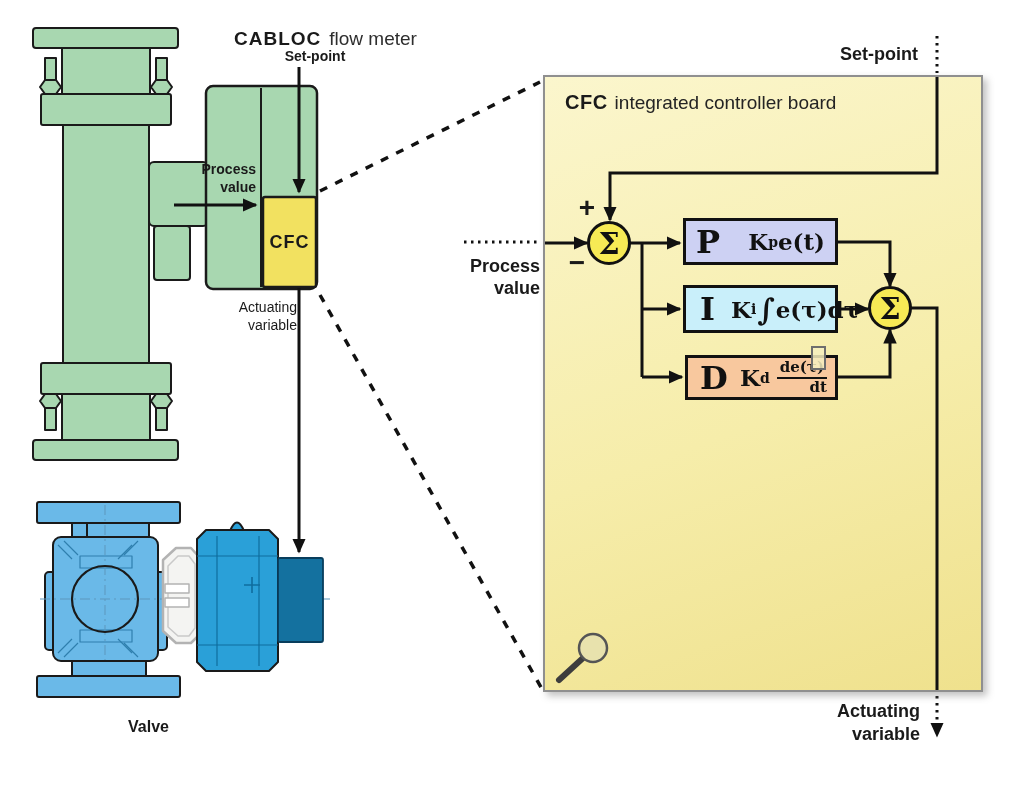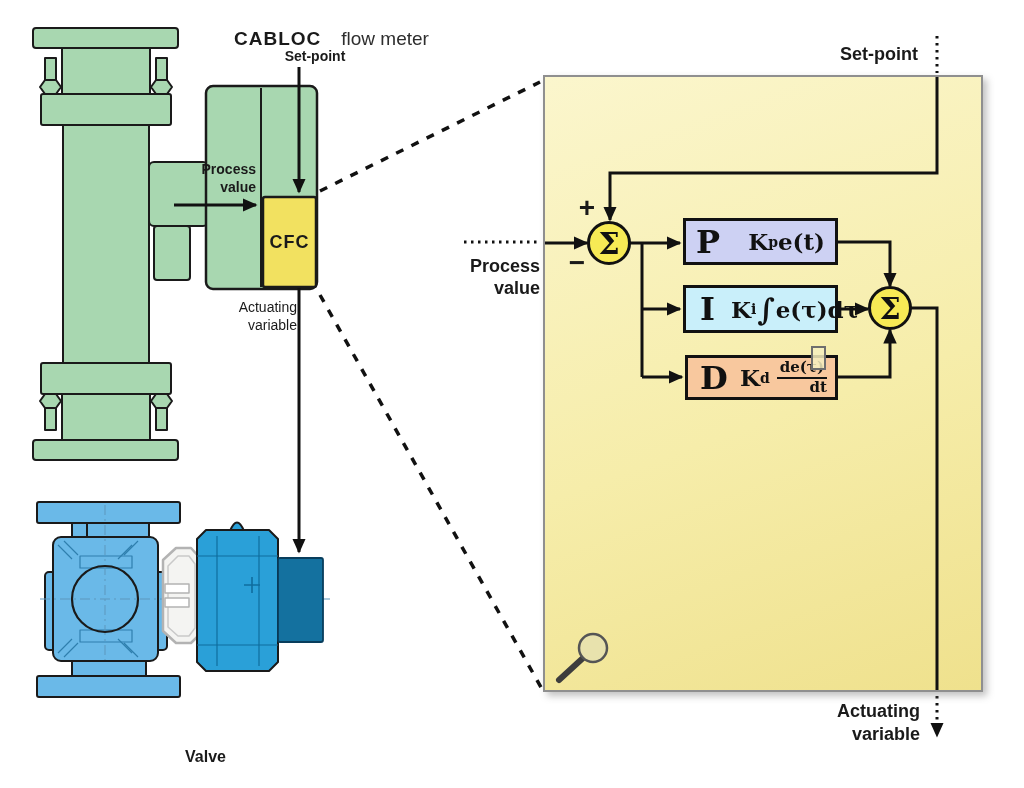--- a/index.html
+++ b/index.html
@@ -4,27 +4,27 @@
 <style>
   html,body{margin:0;padding:0;background:#fff;}
   .stage{position:relative;width:1024px;height:788px;background:#ffffff;overflow:hidden;
          font-family:"Liberation Sans",sans-serif;color:#1a1a1a;}
   .stage svg{display:block;}
   #scene{position:absolute;left:0;top:0;z-index:0;}
   .lbl{position:absolute;z-index:2;white-space:nowrap;}
   
   .brand{left:198px;top:28px;font-size:19px;}
   .brand .logo{font-weight:900;letter-spacing:1px;margin-left:36px;}
-  .brand .rest{font-weight:400;color:#2e2e2e;margin-left:20px;}
+  .brand .rest{font-weight:400;color:#2e2e2e;margin-left:8px;}
   .sp-left{left:260px;top:48px;width:110px;text-align:center;font-size:14px;font-weight:bold;}
   .pv-meter{left:180px;top:161px;width:76px;text-align:right;font-size:14px;font-weight:bold;line-height:1.25;}
   .cfc-small{left:263px;top:197px;width:53px;height:90px;display:flex;align-items:center;justify-content:center;
              font-size:18px;font-weight:900;letter-spacing:1px;}
   .av-meter{left:215px;top:299px;width:82px;text-align:right;font-size:14px;font-weight:400;line-height:1.25;}
-  .valve-lbl{left:128px;top:748px;width:98px;text-align:right;font-size:16px;font-weight:bold;}
+  .valve-lbl{left:128px;top:718px;width:98px;text-align:left;font-size:16px;font-weight:bold;}
   .pv-panel{left:438px;top:256px;width:102px;text-align:right;font-size:18px;font-weight:bold;line-height:1.2;}
   .sp-right{left:795px;top:44px;width:123px;text-align:right;font-size:18px;font-weight:bold;}
   .av-right{left:788px;top:700px;width:132px;text-align:right;font-size:18px;font-weight:bold;line-height:1.25;}
   
   .panel{position:absolute;left:543px;top:75px;width:440px;height:617px;z-index:1;box-sizing:border-box;
          border:2px solid #8f8f8f;background:linear-gradient(160deg,#fbf6cd 0%,#f6edaa 55%,#efe18d 100%);
          box-shadow:4px 4px 7px rgba(120,120,120,0.45);}
   .panel-title{position:absolute;left:20px;top:14px;font-size:19px;z-index:2;}
   .panel-title .tb{font-weight:800;font-size:20px;letter-spacing:0.5px;}
   .panel-title .tr{font-weight:400;color:#242424;margin-left:7px;}
@@ -170,20 +170,23 @@
   <div class="lbl pv-panel">
     <div>Process</div>
     <div>value</div>
   </div>
   <div class="lbl av-right">
     <div>Actuating</div>
     <div>variable</div>
   </div>
 
   <div class="panel">
+    <div class="panel-title">
+      <span class="tb">CFC</span><span class="tr">integrated controller board</span>
+    </div>
 
     <svg id="wires" width="436" height="613" viewBox="0 0 436 613">
       <defs>
         <marker id="ah2" markerWidth="5.6" markerHeight="5" refX="4.5" refY="2.25" orient="auto" markerUnits="strokeWidth">
           <path d="M0,0 L5,2.25 L0,4.5 Z" fill="#111"></path>
         </marker>
       </defs>
       <g stroke="#111" stroke-width="3" fill="none">
         <path d="M392,0 V96 H65 V143" marker-end="url(#ah2)"></path>
         <line x1="0" y1="166" x2="42" y2="166" marker-end="url(#ah2)"></line>

